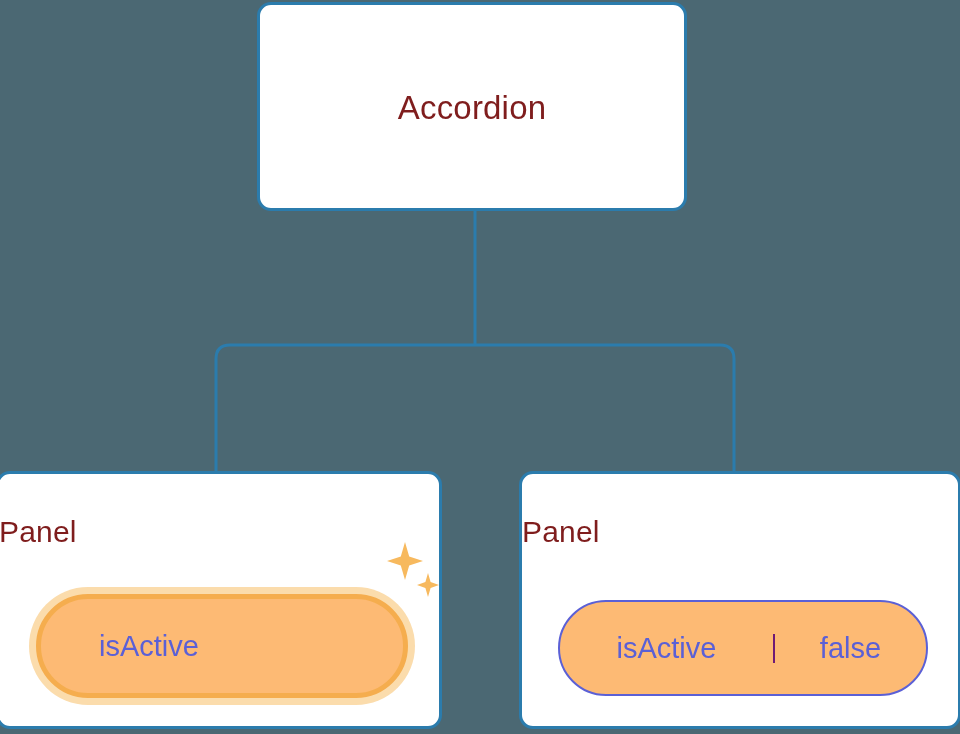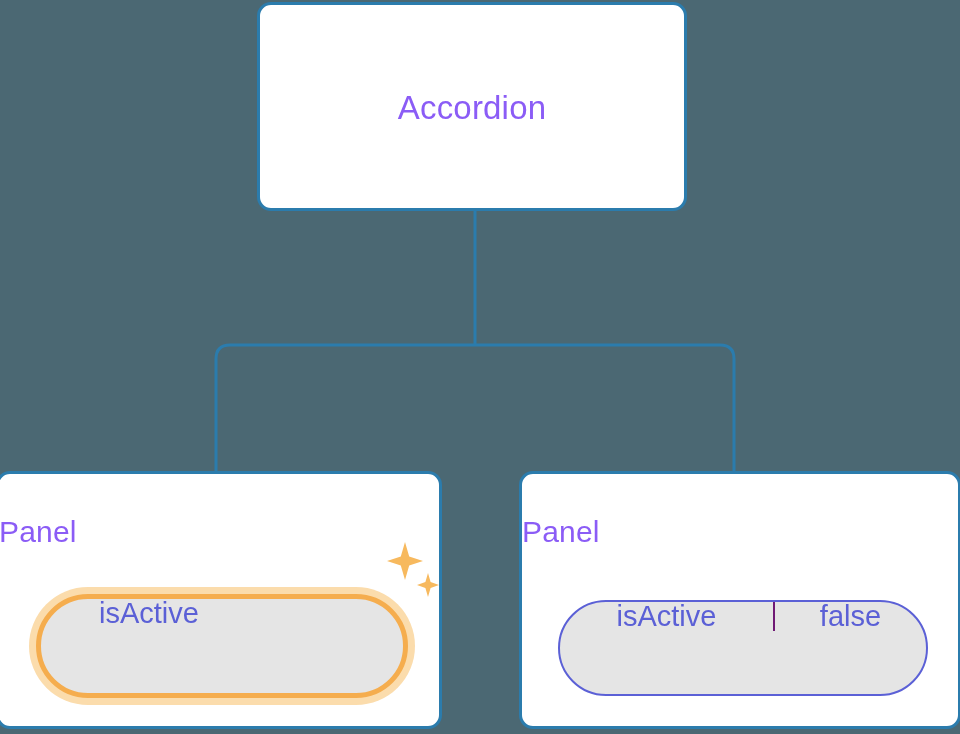--- a/index.html
+++ b/index.html
@@ -62,45 +62,45 @@
     height: 258px;
   }
   #node-panel-right {
     left: 519px;
     top: 471px;
     width: 442px;
     height: 258px;
   }
 
   .node-title {
-    color: #8b5cf6;
+    color: #7f1d1d;
     font-size: 33px;
     font-weight: 400;
     letter-spacing: 0.2px;
     line-height: 1;
     white-space: nowrap;
   }
   #node-panel-left .node-title,
   #node-panel-right .node-title {
     position: absolute;
     left: 0;
     right: 0;
     top: 43px;
     text-align: left;
     font-size: 30px;
   }
 
   
   .prop-pill {
     position: absolute;
     display: flex;
-    align-items: flex-start;
+    align-items: center;
     box-sizing: border-box;
     border-radius: 999px;
-    background: #e5e5e5;
+    background: #fdba74;
     overflow: hidden;
   }
   .prop-key, .prop-val {
     display: flex;
     align-items: center;
     justify-content: center;
     box-sizing: border-box;
     white-space: nowrap;
     color: #5b60d6;
     font-size: 29px;

